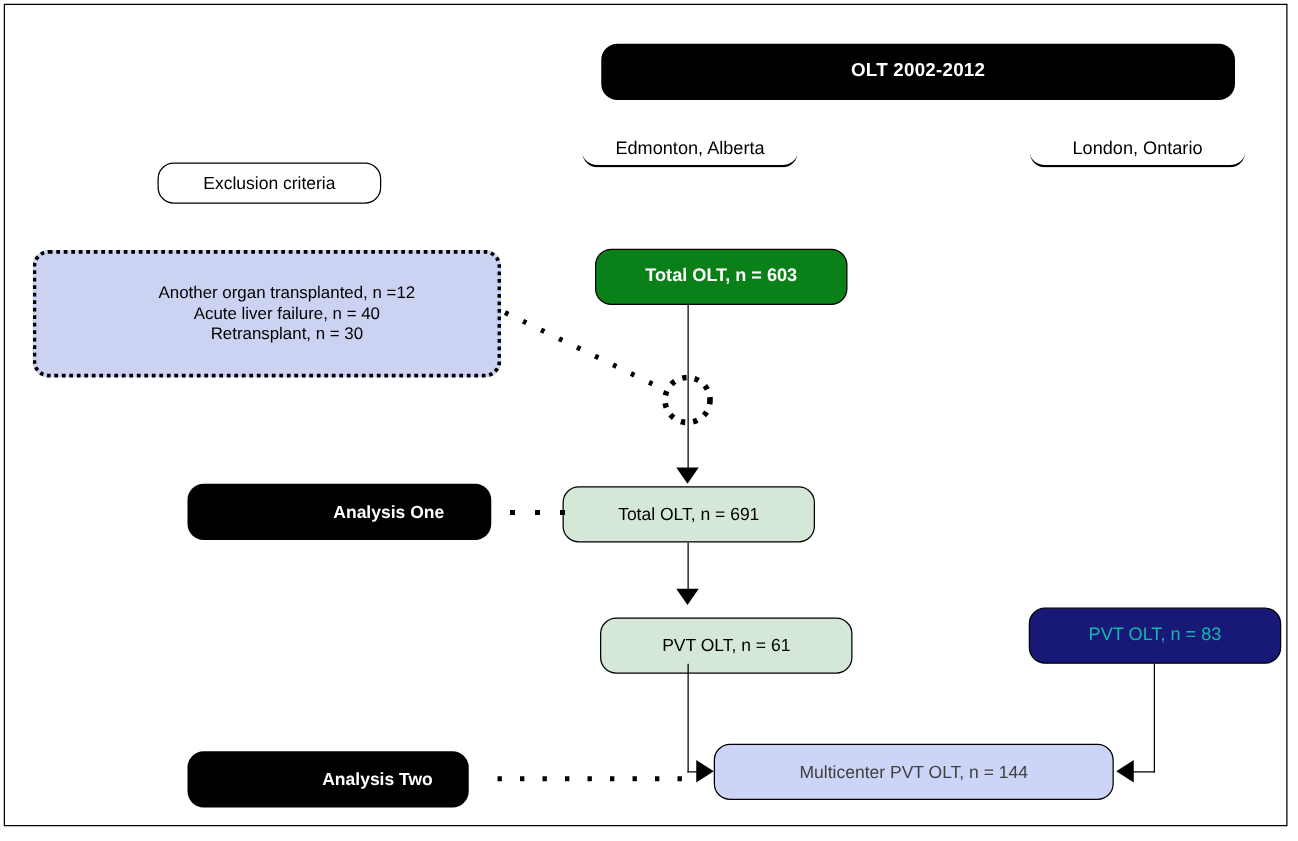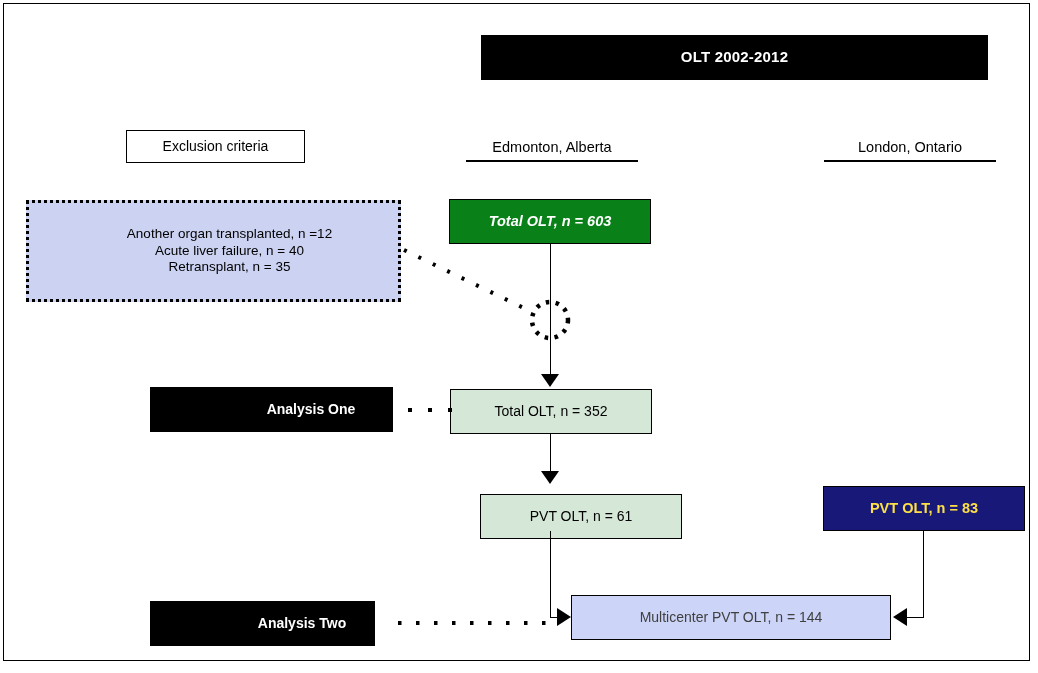--- a/index.html
+++ b/index.html
@@ -31,39 +31,39 @@
   }
 
   .box {
     position: absolute;
     box-sizing: border-box;
     display: flex;
     align-items: center;
     justify-content: center;
     text-align: center;
     line-height: 1.25;
+    border-radius: 13px;
   }
 
   
   .title-bar {
     background: #000000;
     color: #ffffff;
     font-weight: bold;
     font-size: 15px;
     letter-spacing: 0.2px;
   }
 
   
   .col-header {
     color: #000000;
     font-size: 14.5px;
     border-bottom: 2.5px solid #000000;
     align-items: flex-start;
     padding-bottom: 13px;
-    margin-top: 28px;
   }
 
   
   .plain-box {
     background: #ffffff;
     border: 1.3px solid #000000;
     font-size: 14px;
     color: #000000;
   }
 
@@ -89,22 +89,22 @@
   }
   .node-lightgreen {
     background: #d5e7d6;
     border: 1.3px solid #000000;
     color: #000000;
     font-size: 14px;
   }
   .node-navy {
     background: #181878;
     border: 1.5px solid #000000;
-    color: #fde047;
-    font-weight: bold;
+    color: #14b8a6;
+    font-weight: normal;
     font-size: 14.5px;
   }
   .node-lavender {
     background: #ccd4f7;
     border: 1.3px solid #000000;
     color: #404040;
     font-size: 14px;
   }
   .node-black {
     background: #000000;
@@ -178,29 +178,29 @@
     <span>London, Ontario</span>
   </div>
 
   <div class="box plain-box" style="left:126px; top:130px; width:179px; height:33px;">
     <span>Exclusion criteria</span>
   </div>
 
   <div class="box dotted-box" style="left:26px; top:200px; width:375px; height:102px;">
     <span class="line">Another organ transplanted, n =12</span>
     <span class="line">Acute liver failure, n = 40</span>
-    <span class="line">Retransplant, n = 35</span>
-  </div>
-
-  <div class="box node-green" style="left:449px; top:199px; width:202px; height:45px;font-style:italic;">
+    <span class="line">Retransplant, n = 30</span>
+  </div>
+
+  <div class="box node-green" style="left:476px; top:199px; width:202px; height:45px;">
     <span>Total OLT, n = 603</span>
   </div>
 
   <div class="box node-lightgreen" style="left:450px; top:389px; width:202px; height:45px;">
-    <span>Total OLT, n = 352</span>
+    <span>Total OLT, n = 691</span>
   </div>
 
   <div class="box node-lightgreen" style="left:450px; top:494px; width:202px; height:45px;margin-left:30px;">
     <span>PVT OLT, n = 61</span>
   </div>
 
   <div class="box node-navy" style="left:823px; top:486px; width:202px; height:45px;">
     <span>PVT OLT, n = 83</span>
   </div>
 

